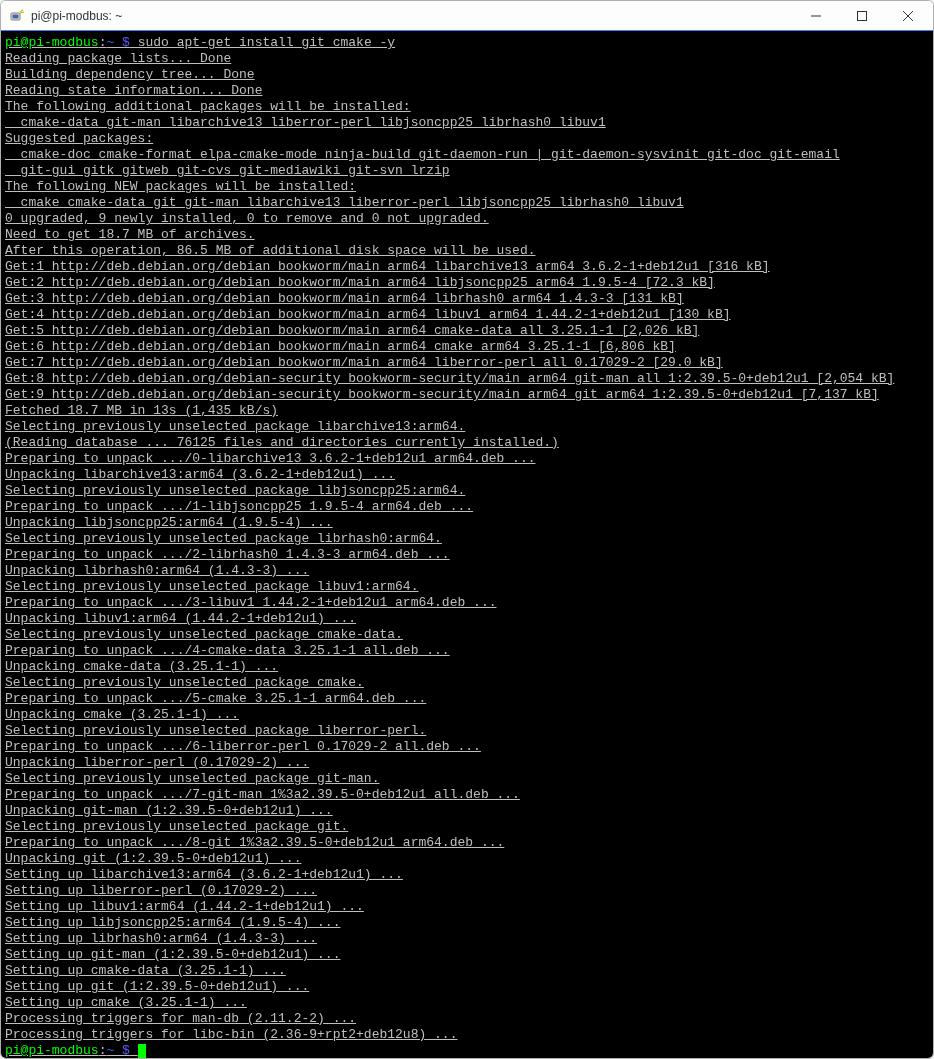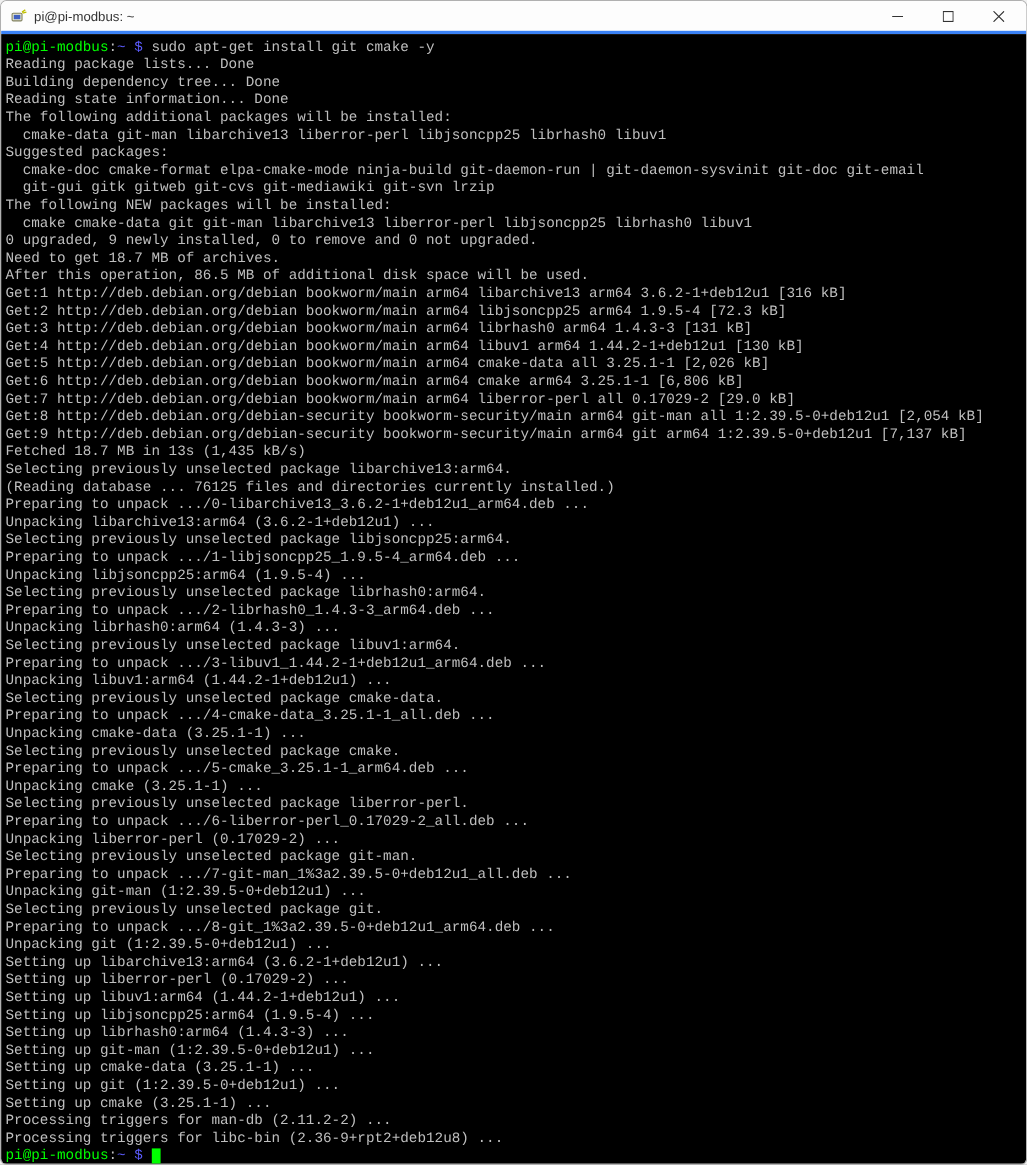--- a/index.html
+++ b/index.html
@@ -18,21 +18,21 @@
     display: flex;
     flex-direction: column;
     overflow: hidden;
   }
   .titlebar {
     height: 30px;
     display: flex;
     align-items: center;
     padding: 0 2px 0 8px;
     background: #fdfdfd;
-    border-bottom: 3px solid #3b82f6;
+    border-bottom: 1px solid #3b82f6;
     flex: 0 0 auto;
   }
   .titlebar .app-icon {
     width: 16px; height: 16px;
     margin-right: 6px;
     display: flex; align-items: center; justify-content: center;
   }
   .titlebar .app-icon svg { width: 16px; height: 16px; }
   .titlebar .title-text {
     font-size: 12px;
@@ -50,20 +50,21 @@
   .term {
     flex: 1;
     background: #000;
     color: #bfbfbf;
     font-family: "Consolas", "Courier New", monospace;
     font-size: 13px;
     line-height: 16px;
     padding: 4px 4px 4px 4px;
     white-space: pre;
     overflow: hidden;
+    text-decoration: underline;
   }
   .g { color: #00ff00; }
   .b { color: #5c5cff; }
   .cursor {
     display: inline-block;
     width: 8px; height: 14px;
     background: #00ff00;
     vertical-align: text-bottom;
   }
 </style>

